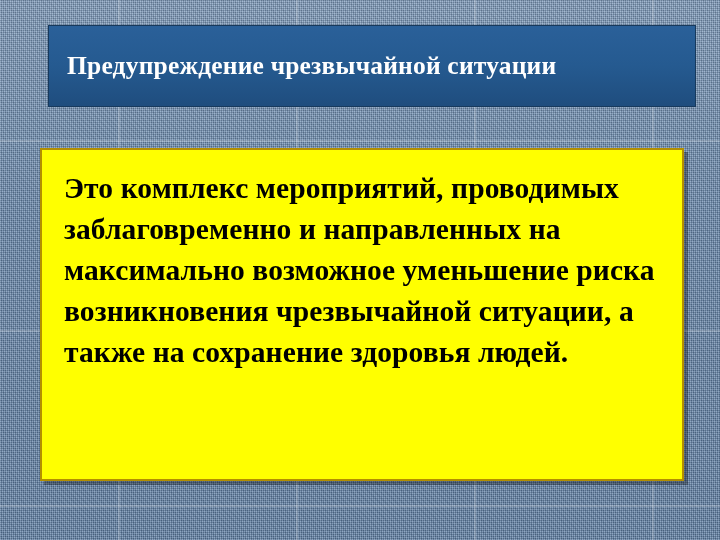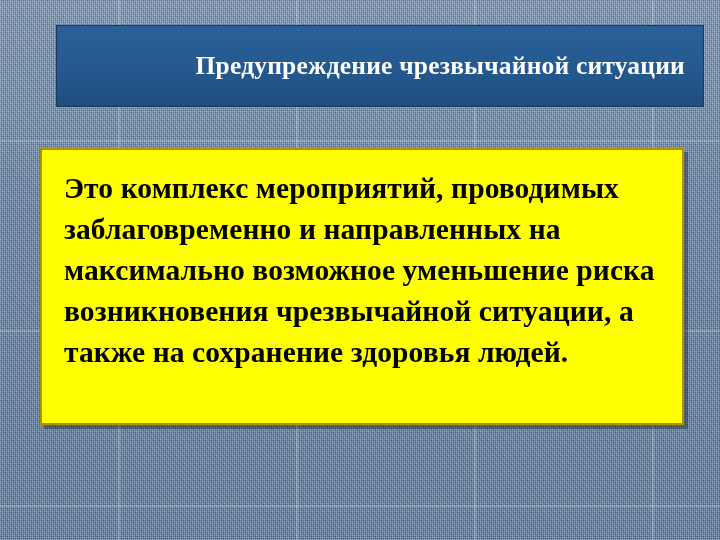--- a/index.html
+++ b/index.html
@@ -31,49 +31,49 @@
   .seam-v, .seam-h {
     position: absolute;
     background: rgba(255,255,255,0.20);
     pointer-events: none;
   }
   .seam-v { width: 2px; top: 0; bottom: 0; }
   .seam-h { height: 2px; left: 0; right: 0; }
 
   .title-box {
     position: absolute;
-    left: 56px;
+    left: 48px;
     top: 25px;
     width: 648px;
     height: 82px;
     box-sizing: border-box;
     background: #245a92;
     background-image: linear-gradient(180deg, #2a6099 0%, #255a90 50%, #1f4d7e 100%);
     border: 1px solid #17395c;
     display: flex;
     align-items: center;
-    justify-content: flex-end;
+    justify-content: flex-start;
     padding: 2px 18px;
   }
   .title-text {
     color: #ffffff;
     font-family: "Liberation Serif", serif;
     font-weight: bold;
     font-size: 25.5px;
     line-height: 1.18;
     text-align: center;
     letter-spacing: 0.2px;
   }
 
   .body-box {
     position: absolute;
     left: 40px;
     top: 148px;
     width: 644px;
-    height: 277px;
+    height: 333px;
     box-sizing: border-box;
     background: #ffff00;
     border: 2px solid #b38f00;
     box-shadow: 4px 4px 0 rgba(0,0,0,0.30);
     padding: 18px 22px 10px 22px;
   }
   .body-text {
     color: #000000;
     font-family: "Liberation Serif", serif;
     font-weight: bold;

